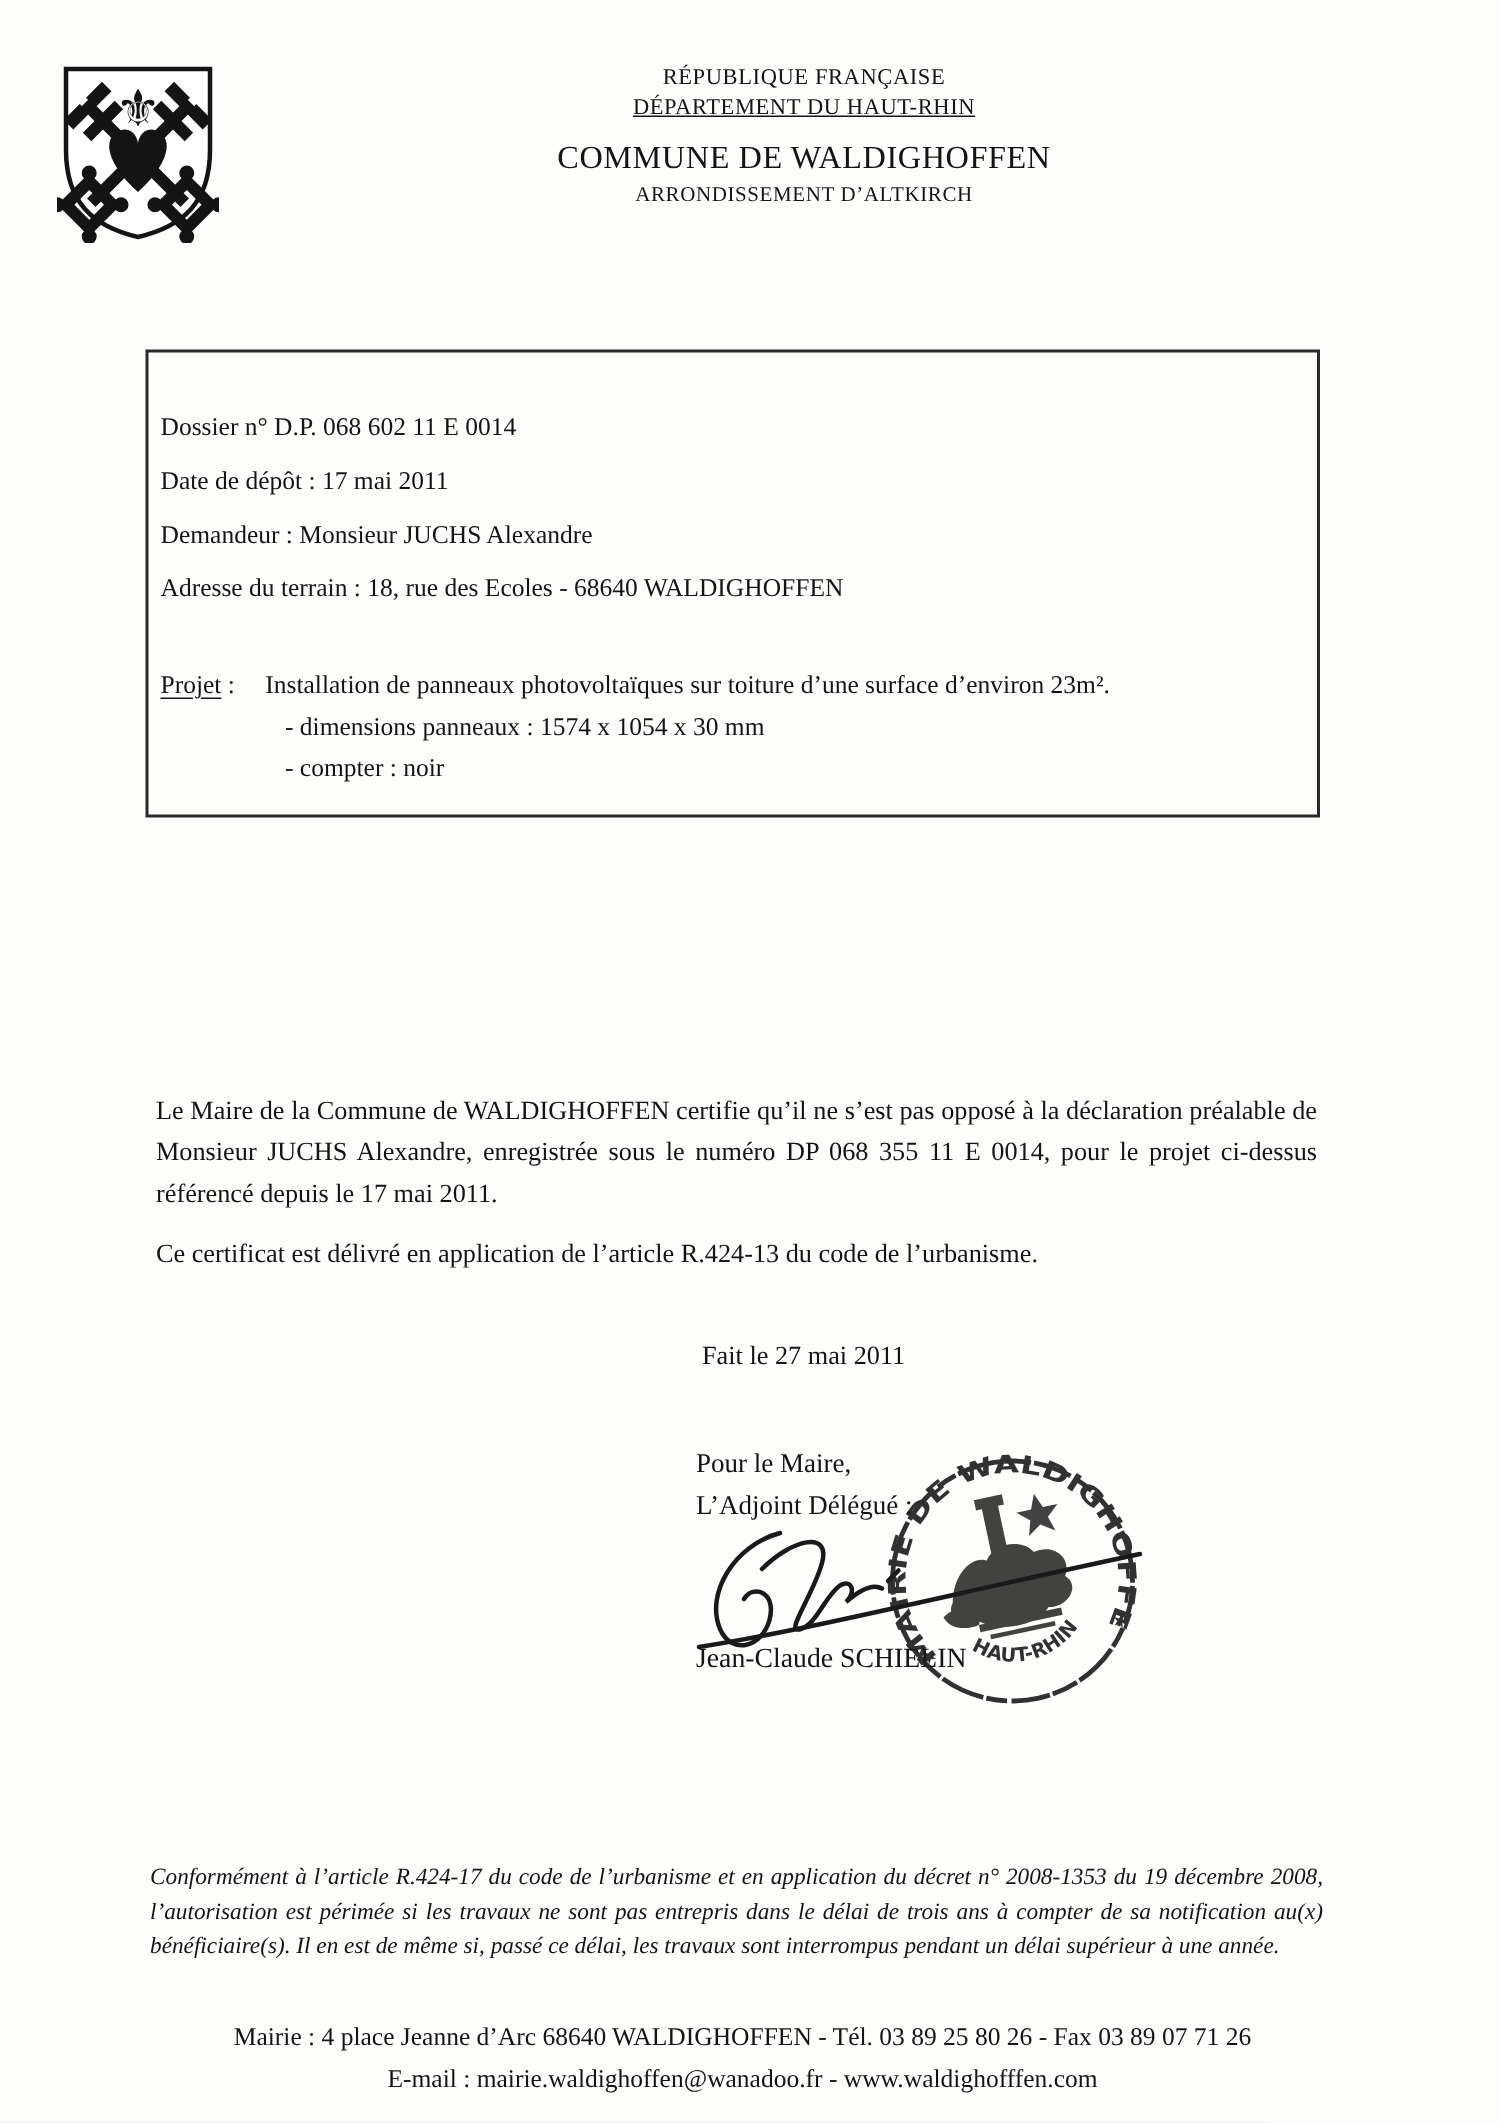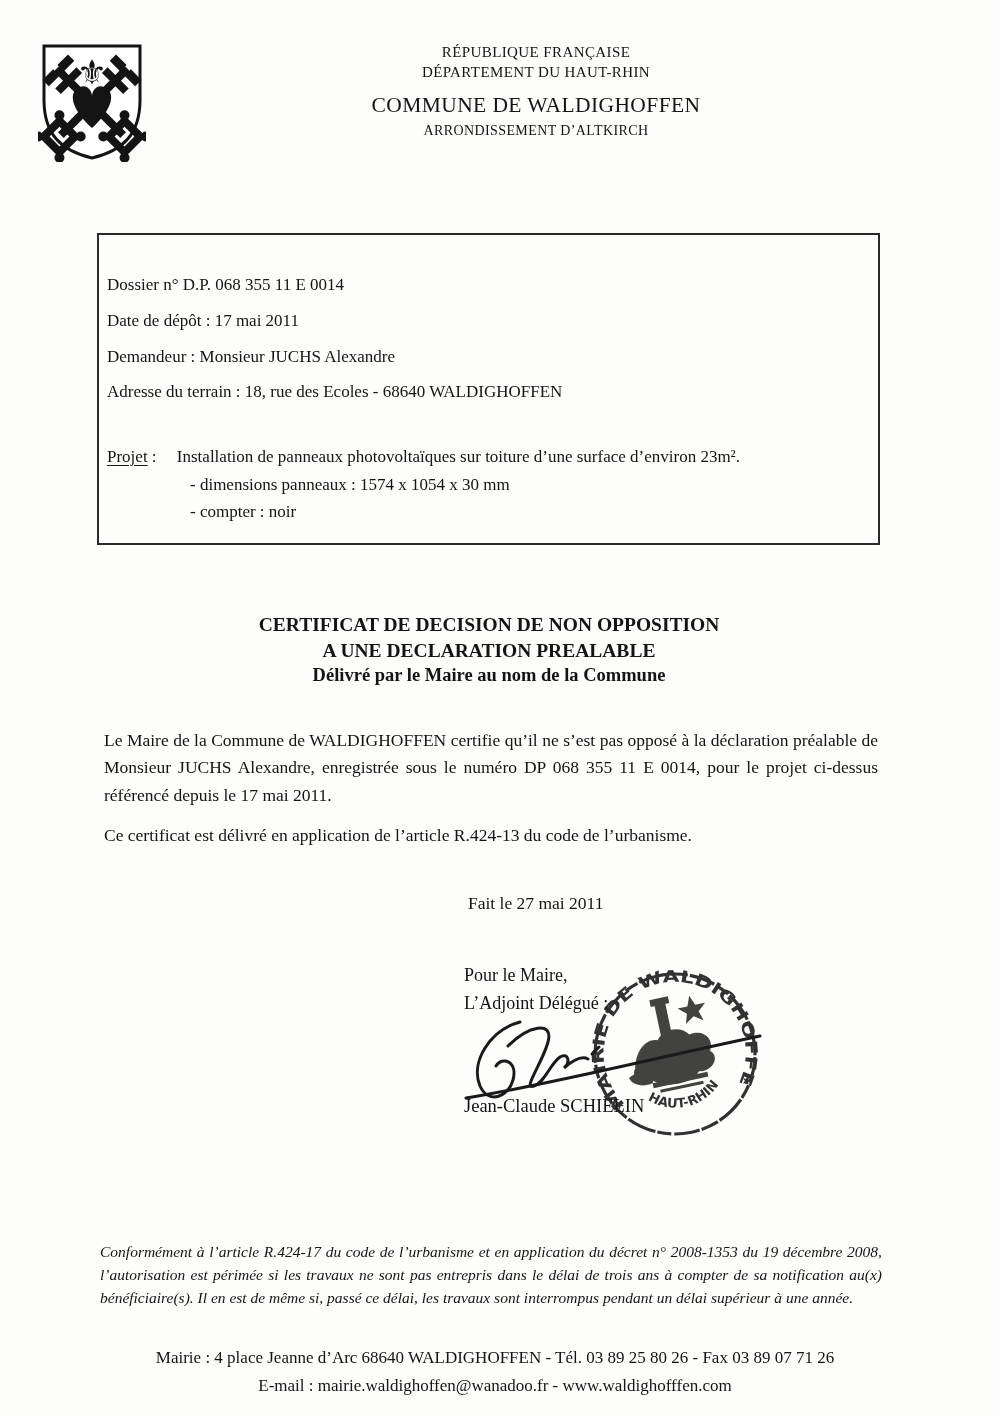--- a/index.html
+++ b/index.html
@@ -10,21 +10,21 @@
     margin:0 auto;
     font-family:"Liberation Serif","DejaVu Serif",serif;
     color:#141414;
     overflow:hidden;
   }
   .abs{position:absolute;}
   
   .coat{left:38px;top:42px;width:108px;height:120px;}
   .header-text{top:44px;left:0;width:1000px;text-align:center;padding-left:72px;box-sizing:border-box;}
   .hline1{font-size:15px;letter-spacing:.4px;}
-  .hline2{font-size:15px;letter-spacing:.4px;margin-top:3px;}
+  .hline2{font-size:15px;letter-spacing:.4px;margin-top:3px;text-decoration:underline;}
   .hline3{font-size:21.5px;letter-spacing:.4px;margin-top:12px;}
   .hline4{font-size:14px;letter-spacing:.4px;margin-top:5px;}
   
   .dossier-box{left:97px;top:233px;width:779px;height:308px;border:2px solid #2a2a2a;font-size:17px;}
   .dossier-box .bl{position:absolute;left:8px;white-space:nowrap;}
   .bl-dossier{top:40px;}
   .bl-date{top:76px;}
   .bl-demandeur{top:112px;}
   .bl-adresse{top:147px;}
   .bl-projet{top:212px;}
@@ -89,34 +89,29 @@
   </svg>
 
   <div class="abs header-text">
     <div class="hline1">RÉPUBLIQUE FRANÇAISE</div>
     <div class="hline2">DÉPARTEMENT DU HAUT-RHIN</div>
     <div class="hline3">COMMUNE DE WALDIGHOFFEN</div>
     <div class="hline4">ARRONDISSEMENT D’ALTKIRCH</div>
   </div>
 
   <div class="abs dossier-box">
-    <div class="bl bl-dossier">Dossier n° D.P. 068 355 11 E 0014</div>
+    <div class="bl bl-dossier">Dossier n° D.P. 068 602 11 E 0014</div>
     <div class="bl bl-date">Date de dépôt : 17 mai 2011</div>
     <div class="bl bl-demandeur">Demandeur : Monsieur JUCHS Alexandre</div>
     <div class="bl bl-adresse">Adresse du terrain : 18, rue des Ecoles - 68640 WALDIGHOFFEN</div>
     <div class="bl bl-projet"><span class="projet-label">Projet</span><span> : </span><span class="projet-text">Installation de panneaux photovoltaïques sur toiture d’une surface d’environ 23m².</span></div>
     <div class="bl bl-sub1">- dimensions panneaux : 1574 x 1054 x 30 mm</div>
     <div class="bl bl-sub2">- compter : noir</div>
   </div>
 
-  <div class="abs title">
-    <div class="tline1">CERTIFICAT DE DECISION DE NON OPPOSITION</div>
-    <div class="tline2">A UNE DECLARATION PREALABLE</div>
-    <div class="tline3">Délivré par le Maire au nom de la Commune</div>
-  </div>
 
   <div class="abs para1">Le Maire de la Commune de WALDIGHOFFEN certifie qu’il ne s’est pas opposé à la déclaration préalable de Monsieur JUCHS Alexandre, enregistrée sous le numéro DP 068 355 11 E 0014, pour le projet ci-dessus référencé depuis le 17 mai 2011.</div>
   <div class="abs para2">Ce certificat est délivré en application de l’article R.424-13 du code de l’urbanisme.</div>
   <div class="abs fait">Fait le 27 mai 2011</div>
 
   <div class="abs sig-labels">
     <div>Pour le Maire,</div>
     <div>L’Adjoint Délégué :</div>
   </div>
 

